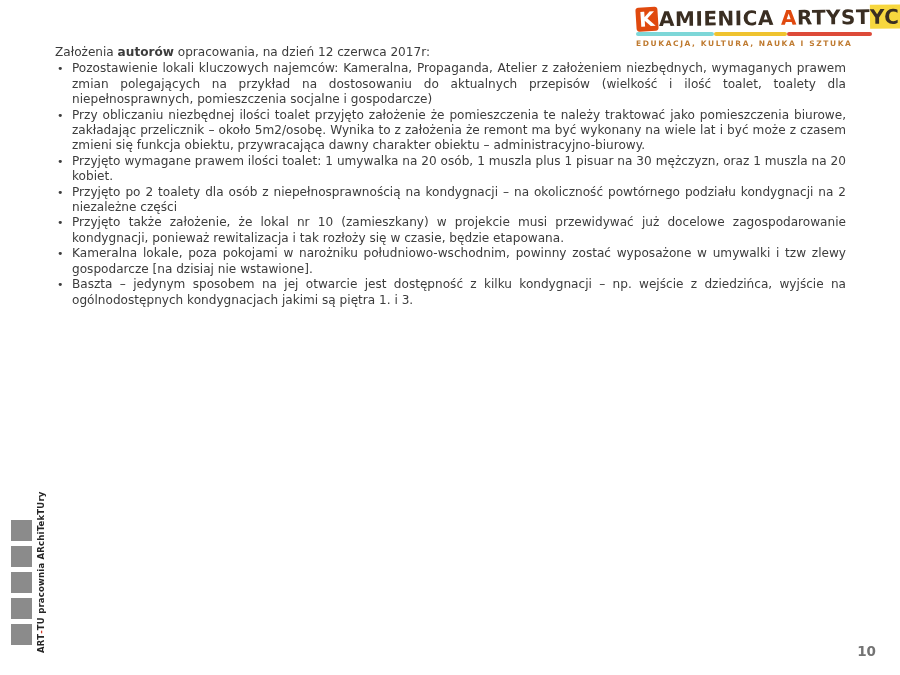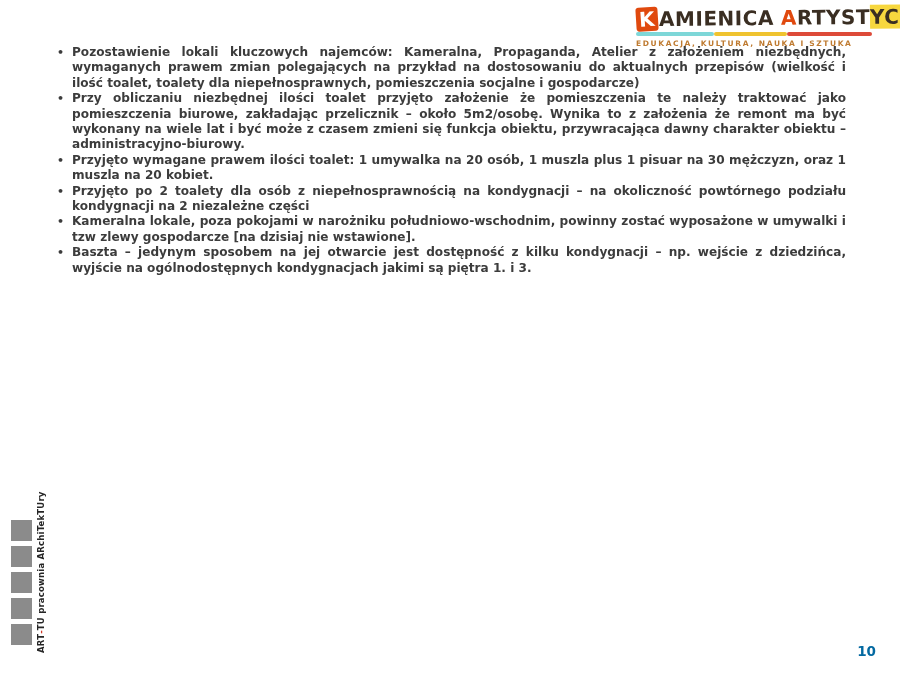--- a/index.html
+++ b/index.html
@@ -33,21 +33,21 @@
     letter-spacing:1.6px; color:#bf7b31; white-space:nowrap;
   }
 
   
   .content {
     position:absolute; left:55px; top:45px; width:791px;
     color:#3c3c3c; font-size:12.1px; line-height:15.4px;
   }
   .heading { margin:0 0 1px 0; }
   .heading b { font-weight:bold; }
-  ul.bullets { margin:0; padding:0; list-style:none;font-weight:bold; }
+  ul.bullets { margin:0; padding:0; list-style:none; }
   ul.bullets li {
     position:relative; padding-left:17px; text-align:justify;
   }
   ul.bullets li::before {
     content:"\2022"; position:absolute; left:2px; top:0;
     font-size:11px;
   }
 
   
   .brand-squares { position:absolute; left:11px; top:520px; }
@@ -56,44 +56,46 @@
     position:absolute; left:36px; top:513px; height:140px;
     writing-mode:vertical-rl; transform:rotate(180deg);
     font-size:8.5px; font-weight:bold; color:#262626;
     letter-spacing:0.2px; white-space:nowrap;
   }
   .brand-text .dot { color:#d03a2a; }
 
   
   .page-number {
     position:absolute; right:24px; bottom:16px;
-    font-size:13.5px; font-weight:bold; color:#0369a1;
+    font-size:13.5px; font-weight:bold; color:#737373;
   }
 </style>
 </head>
 <body>
 
 <div class="logo">
   <div class="logo-title">
     <span class="k-box">K</span><span>AMIENICA</span><span class="accent">A</span><span>RTYST</span><span class="hl">YCZNA</span>
   </div>
   <div class="logo-underline">
     <div class="seg seg-cyan"></div>
     <div class="seg seg-yellow"></div>
     <div class="seg seg-red"></div>
   </div>
   <div class="logo-subtitle">EDUKACJA, KULTURA, NAUKA I SZTUKA</div>
 </div>
 
 <div class="content">
+  <p class="heading"><span>Założenia </span><b>autorów</b><span> opracowania, na dzień 12 czerwca 2017r:</span></p>
   <ul class="bullets">
       <li>Pozostawienie lokali kluczowych najemców: Kameralna, Propaganda, Atelier z założeniem niezbędnych, wymaganych prawem zmian polegających na przykład na dostosowaniu do aktualnych przepisów (wielkość i ilość toalet, toalety dla niepełnosprawnych, pomieszczenia socjalne i gospodarcze)</li>
       <li>Przy obliczaniu niezbędnej ilości toalet przyjęto założenie że pomieszczenia te należy traktować jako pomieszczenia biurowe, zakładając przelicznik – około 5m2/osobę.  Wynika to z założenia że remont ma być wykonany na wiele lat i być może z czasem zmieni się funkcja obiektu, przywracająca dawny charakter obiektu – administracyjno-biurowy.</li>
       <li>Przyjęto wymagane prawem ilości toalet: 1 umywalka na 20 osób, 1 muszla plus 1 pisuar na 30 mężczyzn, oraz 1 muszla na 20 kobiet.</li>
       <li>Przyjęto po 2 toalety dla osób z niepełnosprawnością na kondygnacji – na okoliczność powtórnego podziału kondygnacji na 2 niezależne części</li>
+      <li>Przyjęto także założenie, że lokal nr 10 (zamieszkany) w projekcie musi przewidywać już docelowe zagospodarowanie kondygnacji, ponieważ rewitalizacja i tak rozłoży się w czasie, będzie etapowana.</li>
       <li>Kameralna lokale, poza pokojami w narożniku południowo-wschodnim, powinny zostać wyposażone w umywalki i tzw zlewy gospodarcze [na dzisiaj nie wstawione].</li>
       <li>Baszta – jedynym sposobem na jej otwarcie jest dostępność z kilku kondygnacji – np. wejście z dziedzińca, wyjście na ogólnodostępnych kondygnacjach jakimi są piętra 1. i 3.</li>
     </ul>
 </div>
 
 <div class="brand-squares">
     <div class="brand-square" style="background: rgb(139, 139, 139);"></div>
     <div class="brand-square" style="background: rgb(139, 139, 139);"></div>
     <div class="brand-square" style="background: rgb(139, 139, 139);"></div>
     <div class="brand-square" style="background: rgb(139, 139, 139);"></div>

